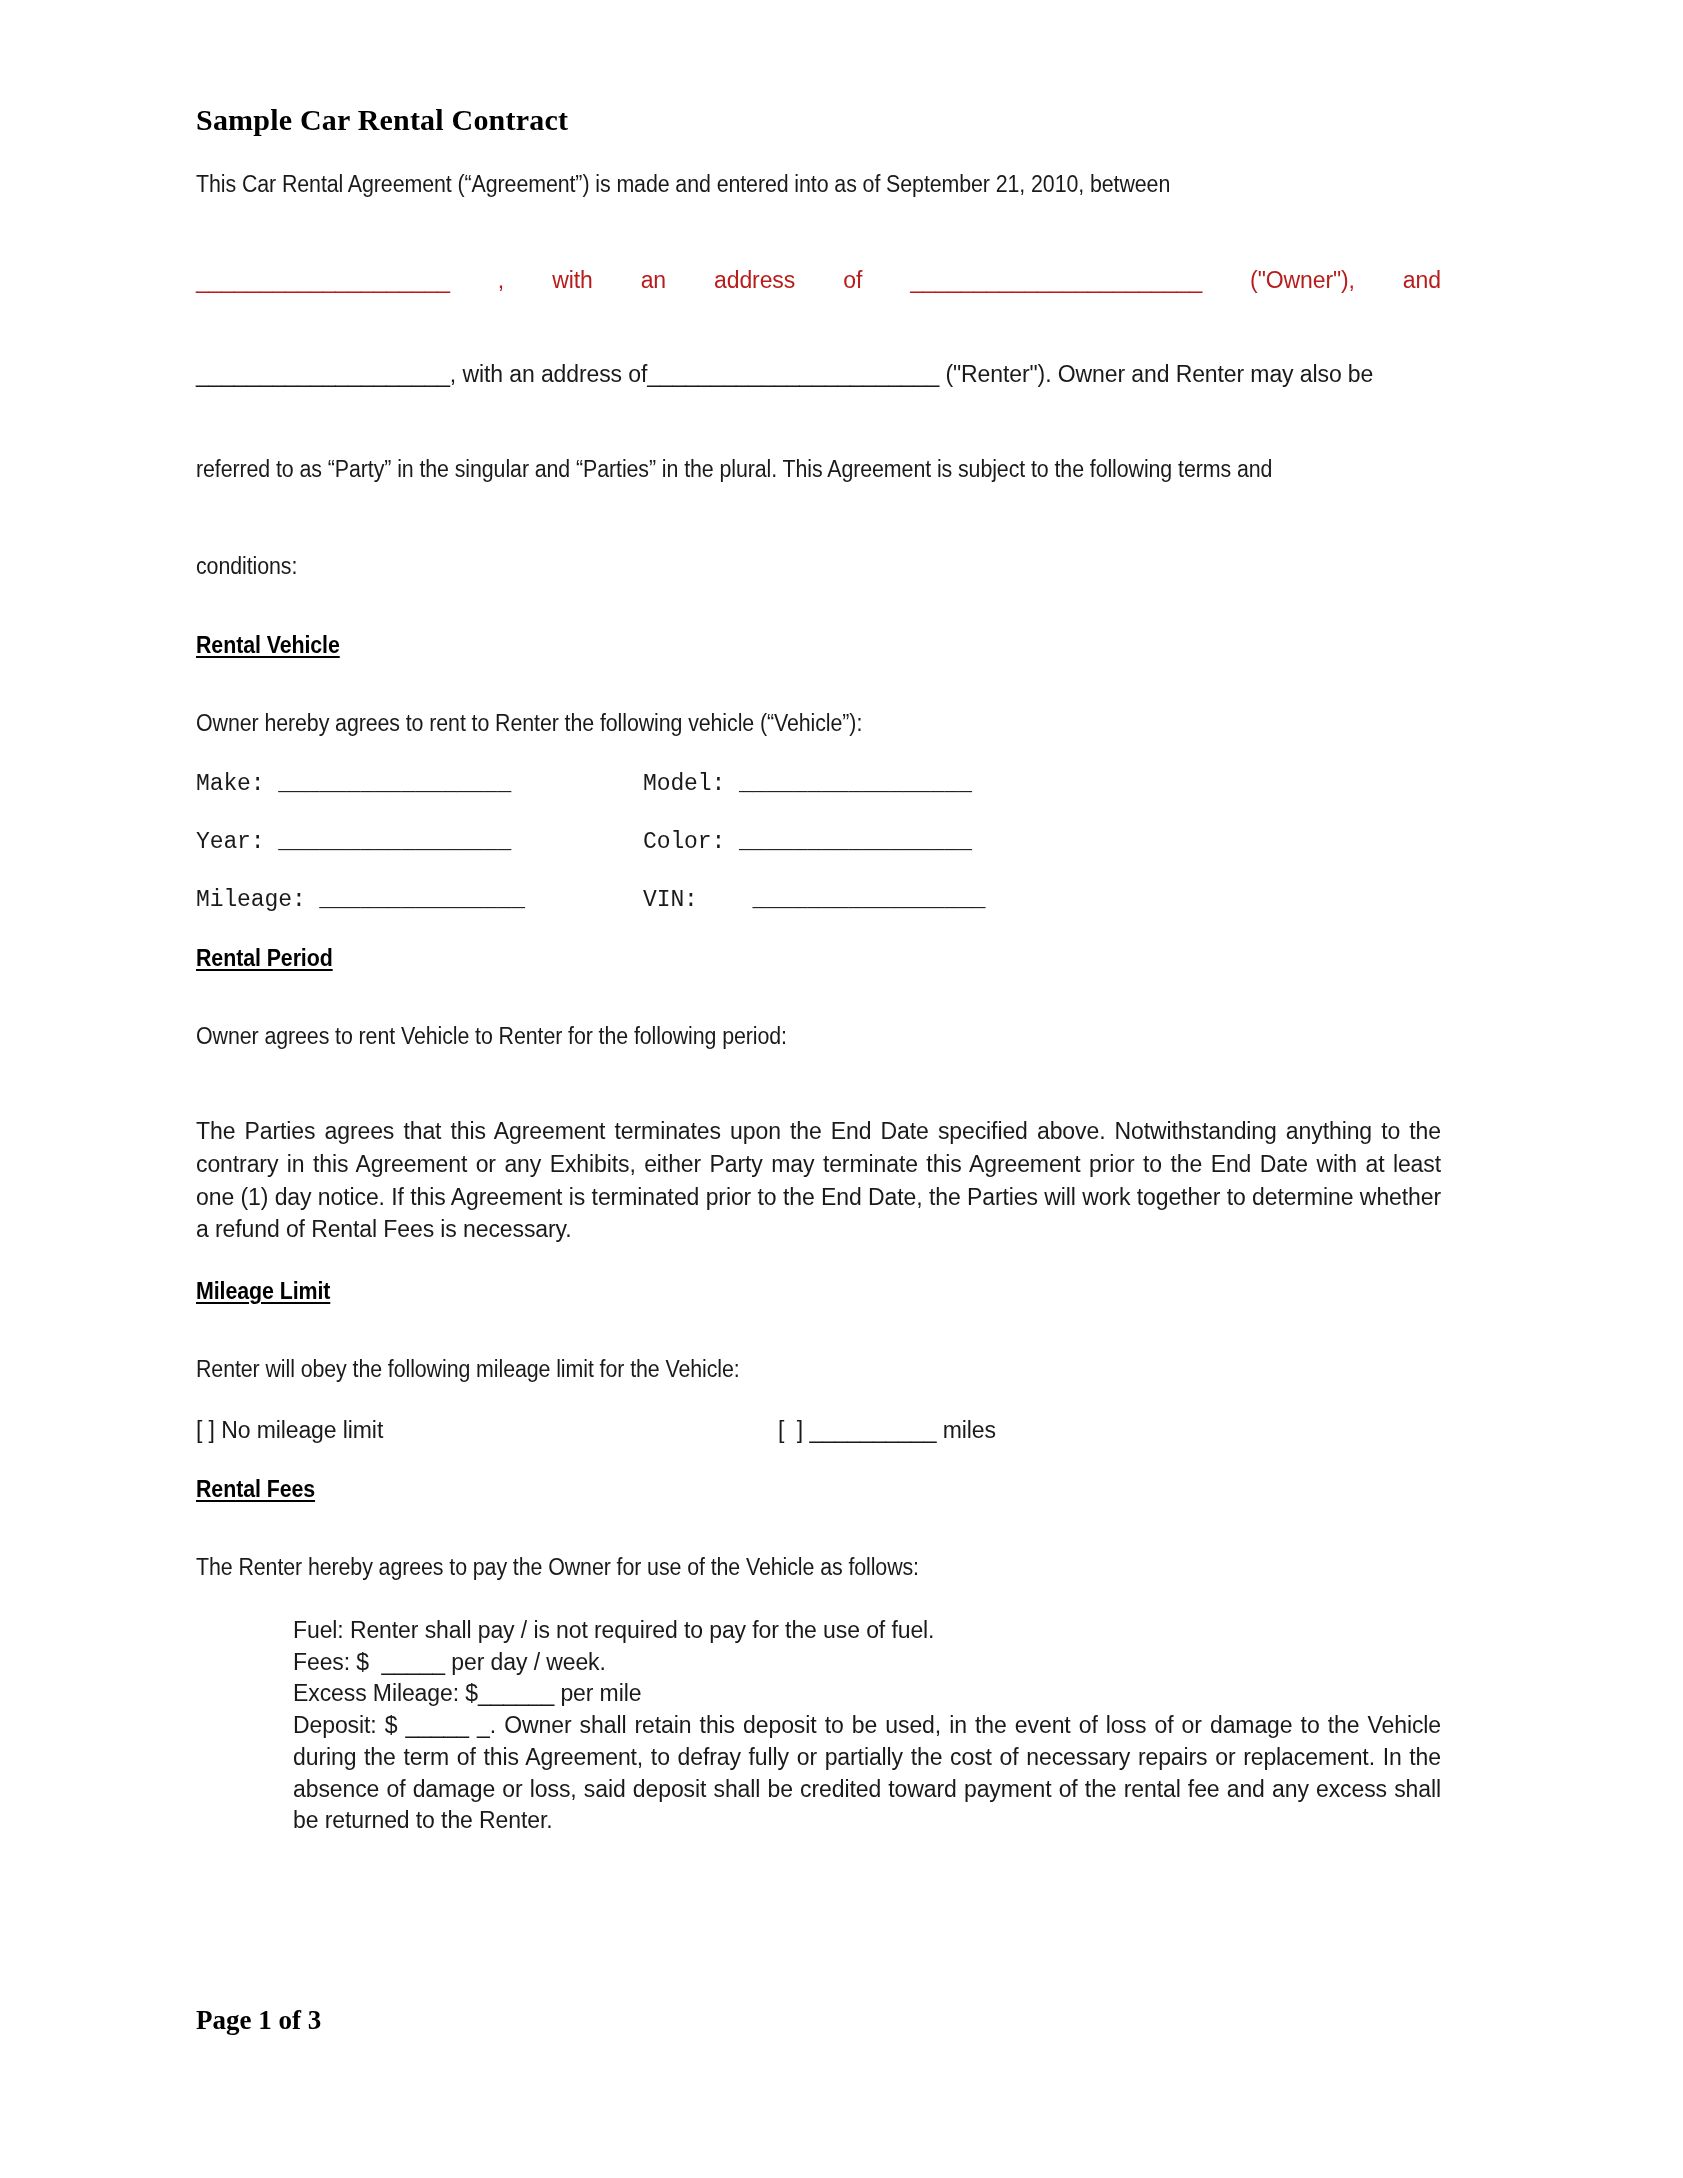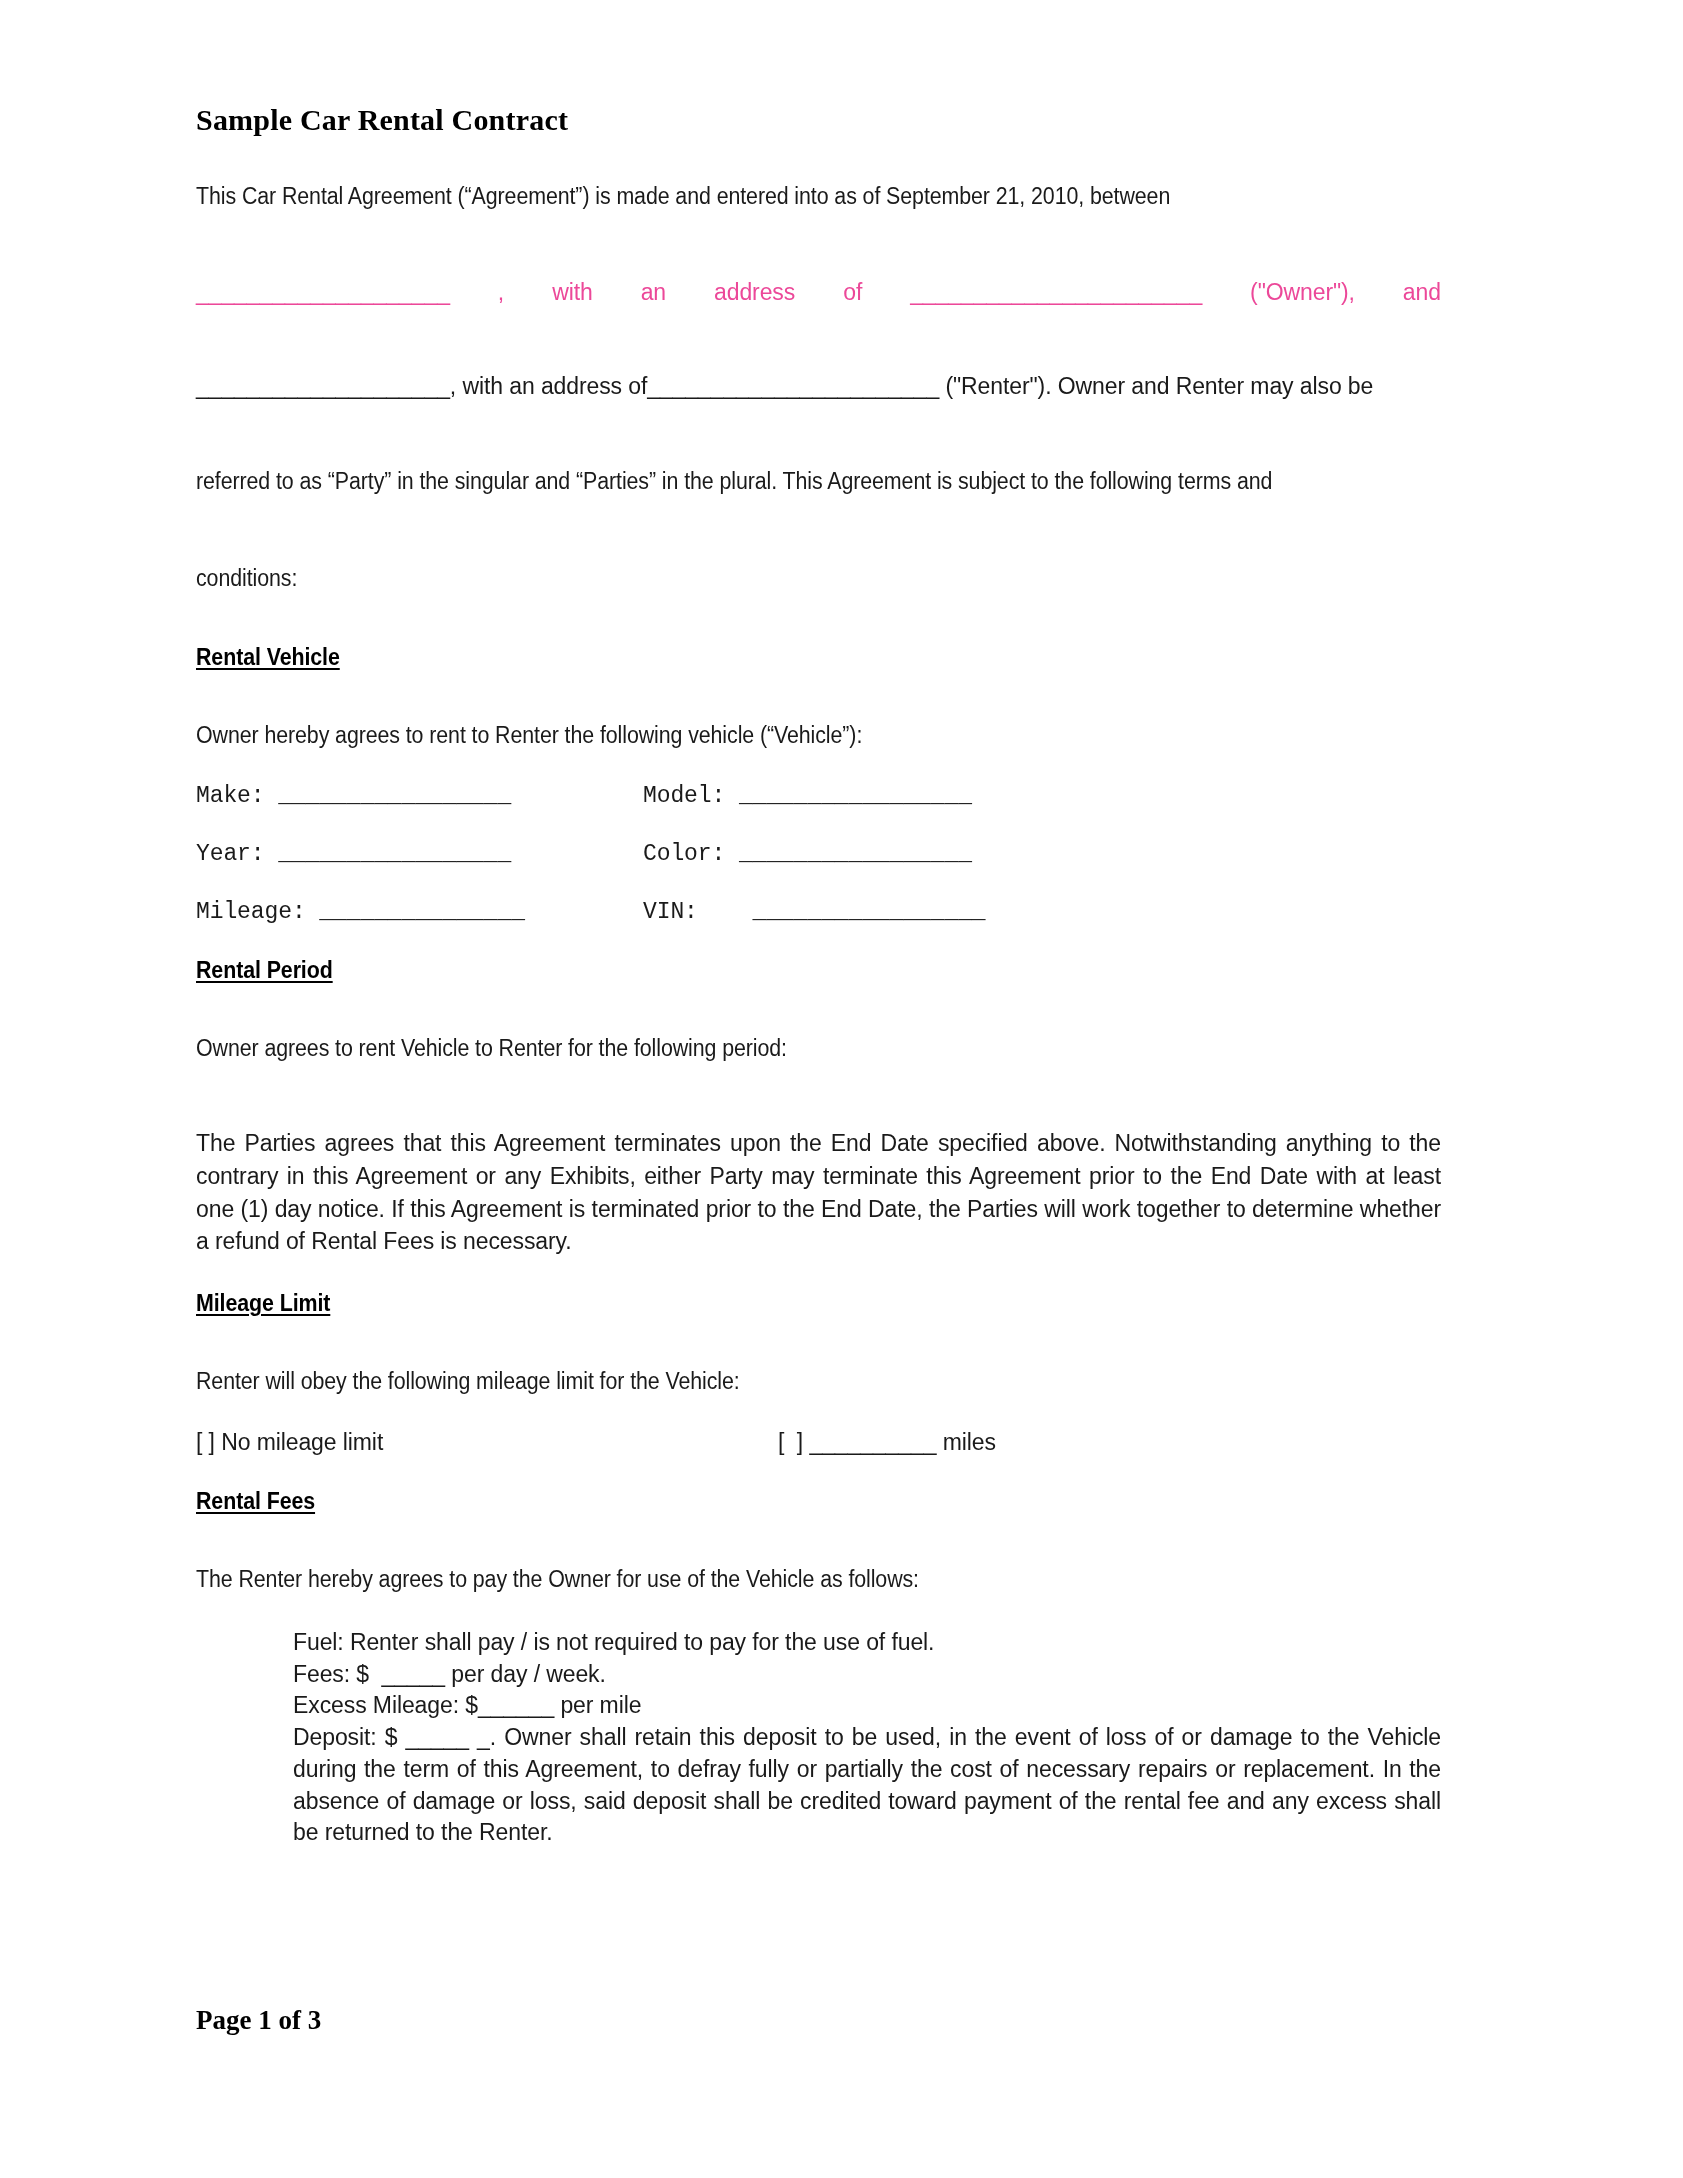--- a/index.html
+++ b/index.html
@@ -43,21 +43,21 @@
     position: absolute;
     left: 0;
     top: 2005px;
     width: 1292px;
   }
 
   
   .body-area {
     position: absolute;
     left: 0px;
-    top: 182px;
+    top: 170px;
     width: 1292px;
   }
   .p {
     font-family: "Liberation Sans Narrow", "Liberation Sans", "DejaVu Sans", sans-serif;
     font-size: 23px;
     line-height: 1.30;
     color: #1a1a1a;
     margin: 0 0 0 0;
     letter-spacing: -0.1px;
     transform: scaleX(0.93);
@@ -91,21 +91,21 @@
     color: #1a1a1a;
     text-align: justify;
     width: 1245px;
     letter-spacing: -0.1px;
   }
 
   
   .spread-row {
     font-family: "Liberation Sans Narrow", "Liberation Sans", "DejaVu Sans", sans-serif;
     font-size: 23px;
-    color: #ec4899;
+    color: #b91c1c;
     display: flex;
     align-items: flex-end;
     justify-content: space-between;
     width: 1245px;
     letter-spacing: -0.1px;
     gap: 20px;
   }
   .spread-row .seg { white-space: pre; }
 
   .row-inline {

